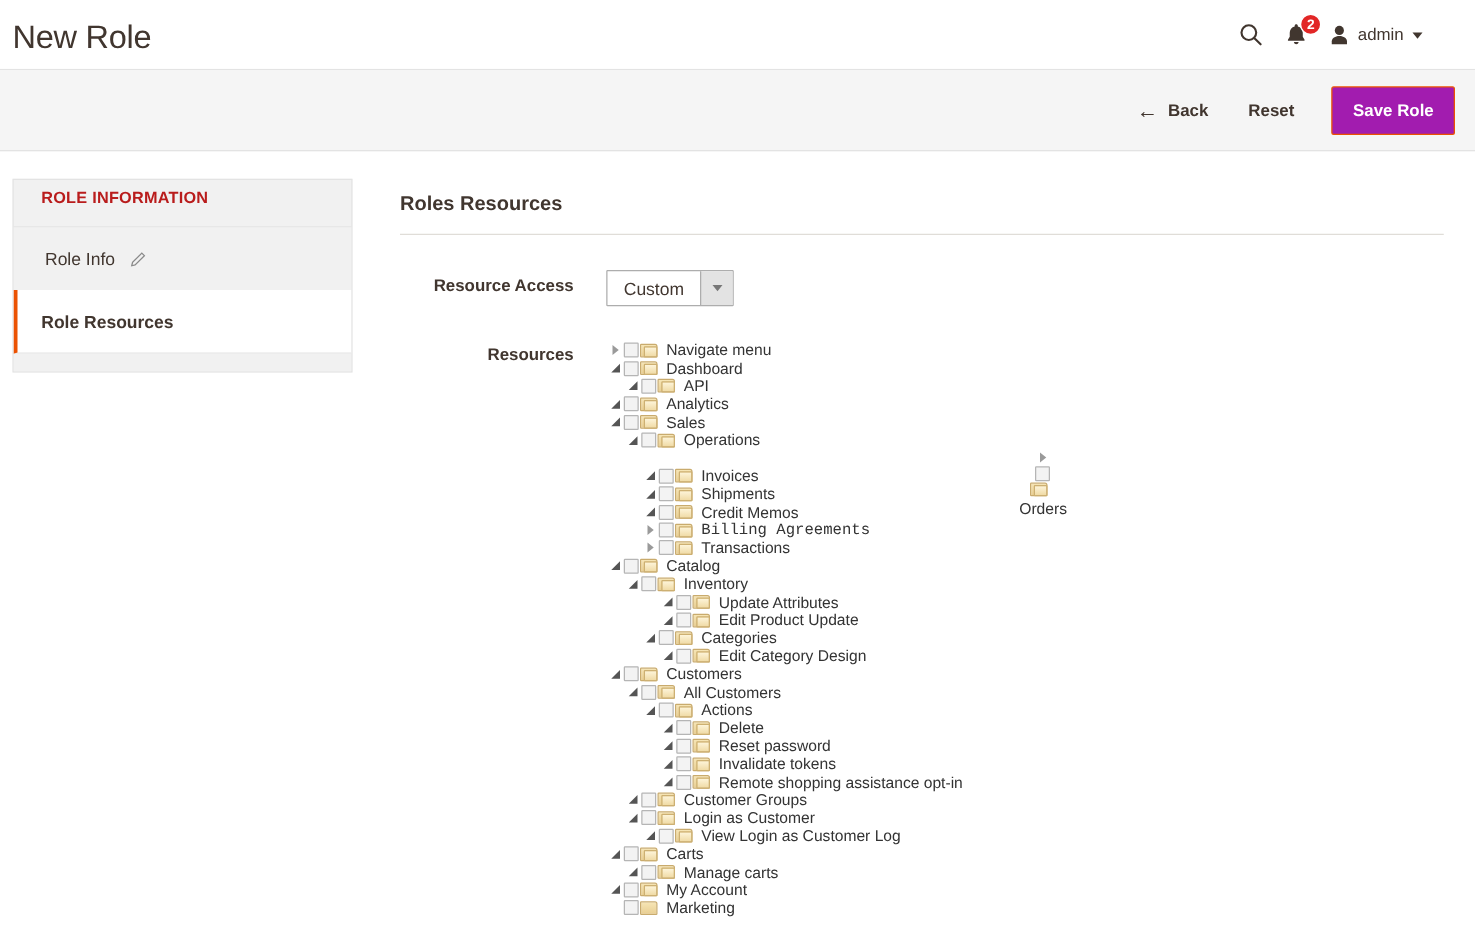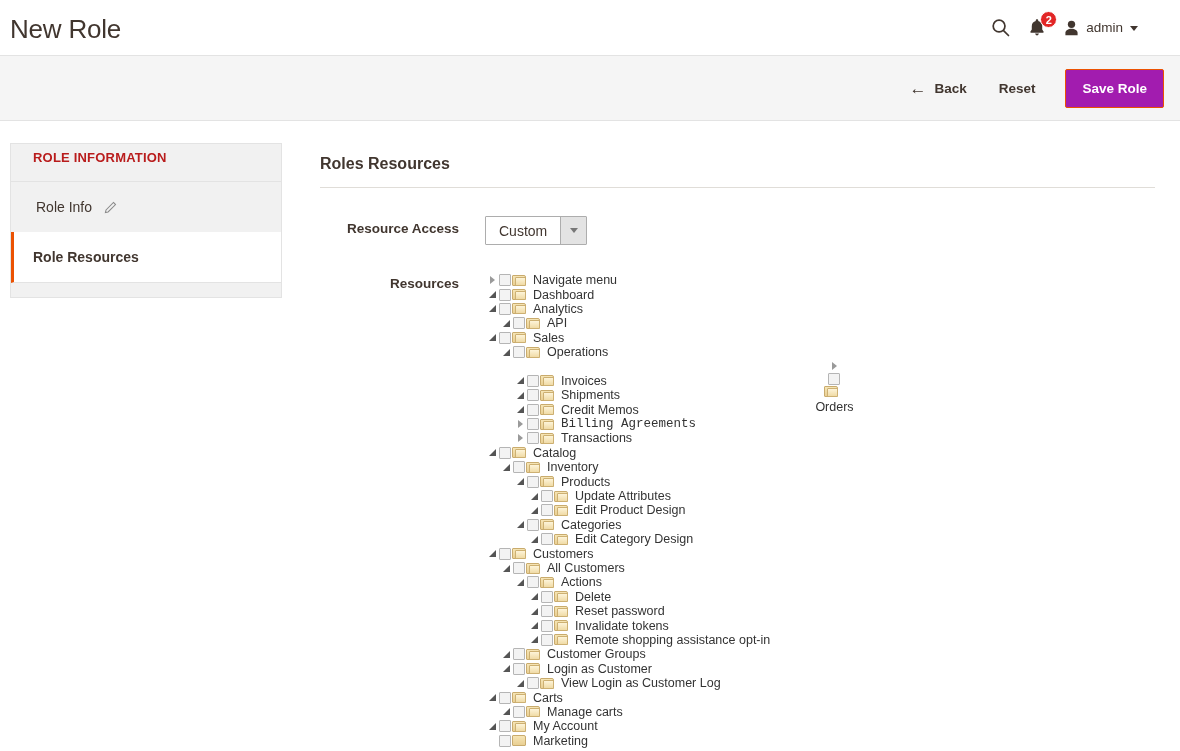--- a/index.html
+++ b/index.html
@@ -374,184 +374,173 @@
               <span class="tw-toggle">
                 <i class="tri-expanded"></i>
               </span>
               <span class="tw-check"></span>
               <span class="tw-folder">
                 <span class="fback"></span>
                 <span class="ffront"></span>
               </span>
               <span class="tw-label">Dashboard</span>
             </div>
+            <div class="tree-row" style="padding-left: 14px;">
+              <span class="tw-toggle">
+                <i class="tri-expanded"></i>
+              </span>
+              <span class="tw-check"></span>
+              <span class="tw-folder">
+                <span class="fback"></span>
+                <span class="ffront"></span>
+              </span>
+              <span class="tw-label">API</span>
+            </div>
             <div class="tree-row" style="padding-left: 0px;">
               <span class="tw-toggle">
                 <i class="tri-expanded"></i>
               </span>
               <span class="tw-check"></span>
               <span class="tw-folder">
                 <span class="fback"></span>
                 <span class="ffront"></span>
               </span>
               <span class="tw-label">Analytics</span>
             </div>
+            <div class="tree-row" style="padding-left: 0px;">
+              <span class="tw-toggle">
+                <i class="tri-expanded"></i>
+              </span>
+              <span class="tw-check"></span>
+              <span class="tw-folder">
+                <span class="fback"></span>
+                <span class="ffront"></span>
+              </span>
+              <span class="tw-label">Sales</span>
+            </div>
             <div class="tree-row" style="padding-left: 14px;">
               <span class="tw-toggle">
                 <i class="tri-expanded"></i>
               </span>
               <span class="tw-check"></span>
               <span class="tw-folder">
                 <span class="fback"></span>
                 <span class="ffront"></span>
               </span>
-              <span class="tw-label">API</span>
-            </div>
-            <div class="tree-row" style="padding-left: 0px;">
-              <span class="tw-toggle">
-                <i class="tri-expanded"></i>
-              </span>
-              <span class="tw-check"></span>
-              <span class="tw-folder">
-                <span class="fback"></span>
-                <span class="ffront"></span>
-              </span>
-              <span class="tw-label">Sales</span>
+              <span class="tw-label">Operations</span>
+            </div>
+            <div class="tree-row" style="padding-left: 28px; flex-direction: column;">
+              <span class="tw-toggle">
+                <i class="tri-collapsed"></i>
+              </span>
+              <span class="tw-check"></span>
+              <span class="tw-folder">
+                <span class="fback"></span>
+                <span class="ffront"></span>
+              </span>
+              <span class="tw-label">Orders</span>
+            </div>
+            <div class="tree-row" style="padding-left: 28px;">
+              <span class="tw-toggle">
+                <i class="tri-expanded"></i>
+              </span>
+              <span class="tw-check"></span>
+              <span class="tw-folder">
+                <span class="fback"></span>
+                <span class="ffront"></span>
+              </span>
+              <span class="tw-label">Invoices</span>
+            </div>
+            <div class="tree-row" style="padding-left: 28px;">
+              <span class="tw-toggle">
+                <i class="tri-expanded"></i>
+              </span>
+              <span class="tw-check"></span>
+              <span class="tw-folder">
+                <span class="fback"></span>
+                <span class="ffront"></span>
+              </span>
+              <span class="tw-label">Shipments</span>
+            </div>
+            <div class="tree-row" style="padding-left: 28px;">
+              <span class="tw-toggle">
+                <i class="tri-expanded"></i>
+              </span>
+              <span class="tw-check"></span>
+              <span class="tw-folder">
+                <span class="fback"></span>
+                <span class="ffront"></span>
+              </span>
+              <span class="tw-label">Credit Memos</span>
+            </div>
+            <div class="tree-row" style="padding-left: 28px; font-family: Liberation Mono, monospace;">
+              <span class="tw-toggle">
+                <i class="tri-collapsed"></i>
+              </span>
+              <span class="tw-check"></span>
+              <span class="tw-folder">
+                <span class="fback"></span>
+                <span class="ffront"></span>
+              </span>
+              <span class="tw-label">Billing Agreements</span>
+            </div>
+            <div class="tree-row" style="padding-left: 28px;">
+              <span class="tw-toggle">
+                <i class="tri-collapsed"></i>
+              </span>
+              <span class="tw-check"></span>
+              <span class="tw-folder">
+                <span class="fback"></span>
+                <span class="ffront"></span>
+              </span>
+              <span class="tw-label">Transactions</span>
+            </div>
+            <div class="tree-row" style="padding-left: 0px;">
+              <span class="tw-toggle">
+                <i class="tri-expanded"></i>
+              </span>
+              <span class="tw-check"></span>
+              <span class="tw-folder">
+                <span class="fback"></span>
+                <span class="ffront"></span>
+              </span>
+              <span class="tw-label">Catalog</span>
             </div>
             <div class="tree-row" style="padding-left: 14px;">
               <span class="tw-toggle">
                 <i class="tri-expanded"></i>
               </span>
               <span class="tw-check"></span>
               <span class="tw-folder">
                 <span class="fback"></span>
                 <span class="ffront"></span>
               </span>
-              <span class="tw-label">Operations</span>
-            </div>
-            <div class="tree-row" style="padding-left: 28px; flex-direction: column;">
-              <span class="tw-toggle">
-                <i class="tri-collapsed"></i>
-              </span>
-              <span class="tw-check"></span>
-              <span class="tw-folder">
-                <span class="fback"></span>
-                <span class="ffront"></span>
-              </span>
-              <span class="tw-label">Orders</span>
-            </div>
-            <div class="tree-row" style="padding-left: 28px;">
-              <span class="tw-toggle">
-                <i class="tri-expanded"></i>
-              </span>
-              <span class="tw-check"></span>
-              <span class="tw-folder">
-                <span class="fback"></span>
-                <span class="ffront"></span>
-              </span>
-              <span class="tw-label">Invoices</span>
-            </div>
-            <div class="tree-row" style="padding-left: 28px;">
-              <span class="tw-toggle">
-                <i class="tri-expanded"></i>
-              </span>
-              <span class="tw-check"></span>
-              <span class="tw-folder">
-                <span class="fback"></span>
-                <span class="ffront"></span>
-              </span>
-              <span class="tw-label">Shipments</span>
-            </div>
-            <div class="tree-row" style="padding-left: 28px;">
-              <span class="tw-toggle">
-                <i class="tri-expanded"></i>
-              </span>
-              <span class="tw-check"></span>
-              <span class="tw-folder">
-                <span class="fback"></span>
-                <span class="ffront"></span>
-              </span>
-              <span class="tw-label">Credit Memos</span>
-            </div>
-            <div class="tree-row" style="padding-left: 28px; font-family: Liberation Mono, monospace;">
-              <span class="tw-toggle">
-                <i class="tri-collapsed"></i>
-              </span>
-              <span class="tw-check"></span>
-              <span class="tw-folder">
-                <span class="fback"></span>
-                <span class="ffront"></span>
-              </span>
-              <span class="tw-label">Billing Agreements</span>
-            </div>
-            <div class="tree-row" style="padding-left: 28px;">
-              <span class="tw-toggle">
-                <i class="tri-collapsed"></i>
-              </span>
-              <span class="tw-check"></span>
-              <span class="tw-folder">
-                <span class="fback"></span>
-                <span class="ffront"></span>
-              </span>
-              <span class="tw-label">Transactions</span>
-            </div>
-            <div class="tree-row" style="padding-left: 0px;">
-              <span class="tw-toggle">
-                <i class="tri-expanded"></i>
-              </span>
-              <span class="tw-check"></span>
-              <span class="tw-folder">
-                <span class="fback"></span>
-                <span class="ffront"></span>
-              </span>
-              <span class="tw-label">Catalog</span>
-            </div>
-            <div class="tree-row" style="padding-left: 14px;">
-              <span class="tw-toggle">
-                <i class="tri-expanded"></i>
-              </span>
-              <span class="tw-check"></span>
-              <span class="tw-folder">
-                <span class="fback"></span>
-                <span class="ffront"></span>
-              </span>
               <span class="tw-label">Inventory</span>
             </div>
-            <div class="tree-row" style="padding-left: 28px;">
-              <span class="tw-toggle">
-                <i class="tri-expanded"></i>
-              </span>
-              <span class="tw-check"></span>
-              <span class="tw-folder">
-                <span class="fback"></span>
-                <span class="ffront"></span>
-              </span>
-              <span class="tw-label">Products</span>
-            </div>
             <div class="tree-row" style="padding-left: 42px;">
               <span class="tw-toggle">
                 <i class="tri-expanded"></i>
               </span>
               <span class="tw-check"></span>
               <span class="tw-folder">
                 <span class="fback"></span>
                 <span class="ffront"></span>
               </span>
               <span class="tw-label">Update Attributes</span>
             </div>
             <div class="tree-row" style="padding-left: 42px;">
               <span class="tw-toggle">
                 <i class="tri-expanded"></i>
               </span>
               <span class="tw-check"></span>
               <span class="tw-folder">
                 <span class="fback"></span>
                 <span class="ffront"></span>
               </span>
-              <span class="tw-label">Edit Product Design</span>
+              <span class="tw-label">Edit Product Update</span>
             </div>
             <div class="tree-row" style="padding-left: 28px;">
               <span class="tw-toggle">
                 <i class="tri-expanded"></i>
               </span>
               <span class="tw-check"></span>
               <span class="tw-folder">
                 <span class="fback"></span>
                 <span class="ffront"></span>
               </span>

